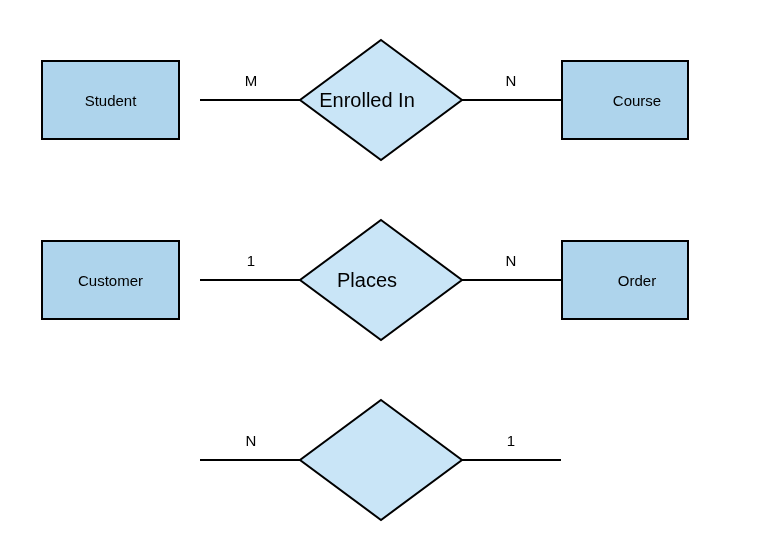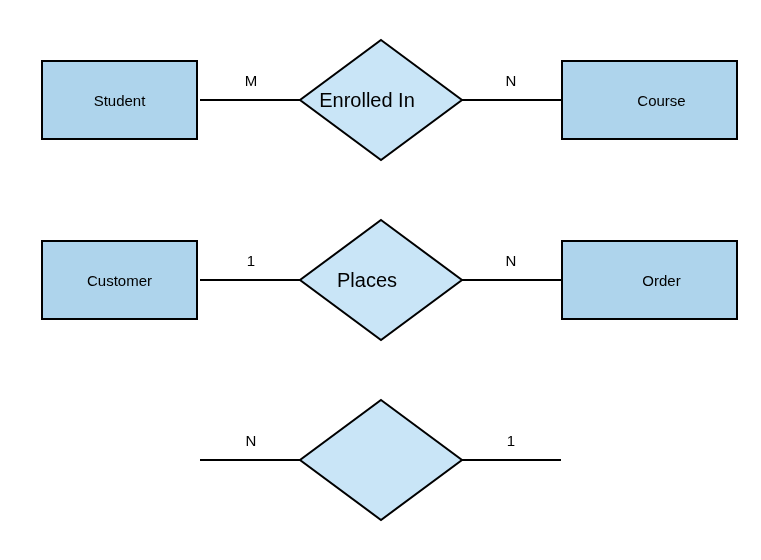--- a/index.html
+++ b/index.html
@@ -29,22 +29,22 @@
     position: absolute;
     top: 60px;
     height: 80px;
     background: var(--entity-fill);
     border: 2px solid var(--stroke);
     display: flex;
     align-items: center;
     justify-content: center;
     font-size: 15px;
   }
-  .entity-left  { left: 41px;  width: 157px; }
-  .entity-right { left: 561px; width: 177px; padding-left: 24px; }
+  .entity-left  { left: 41px;  width: 139px; }
+  .entity-right { left: 561px; width: 128px; padding-left: 24px; }
 
   .connector {
     position: absolute;
     top: 99px;
     height: 2px;
     background: var(--stroke);
   }
   .connector-left  { left: 200px; width: 100px; }
   .connector-right { left: 462px; width: 99px; }
 

